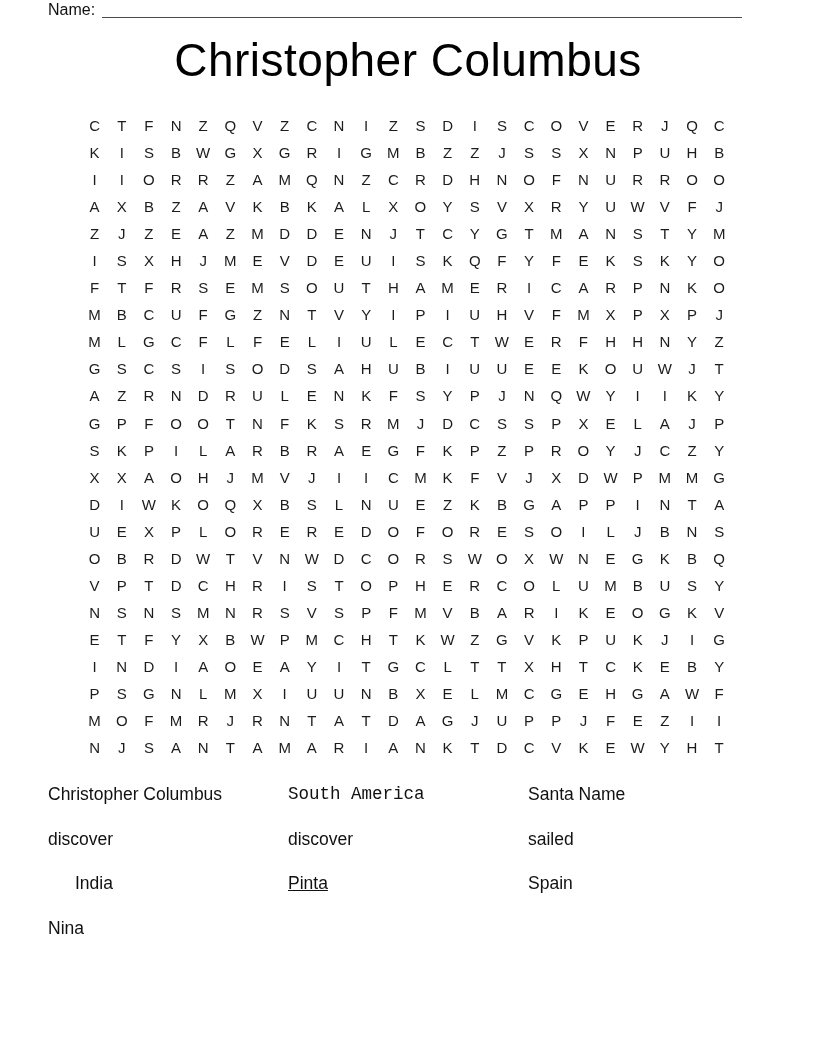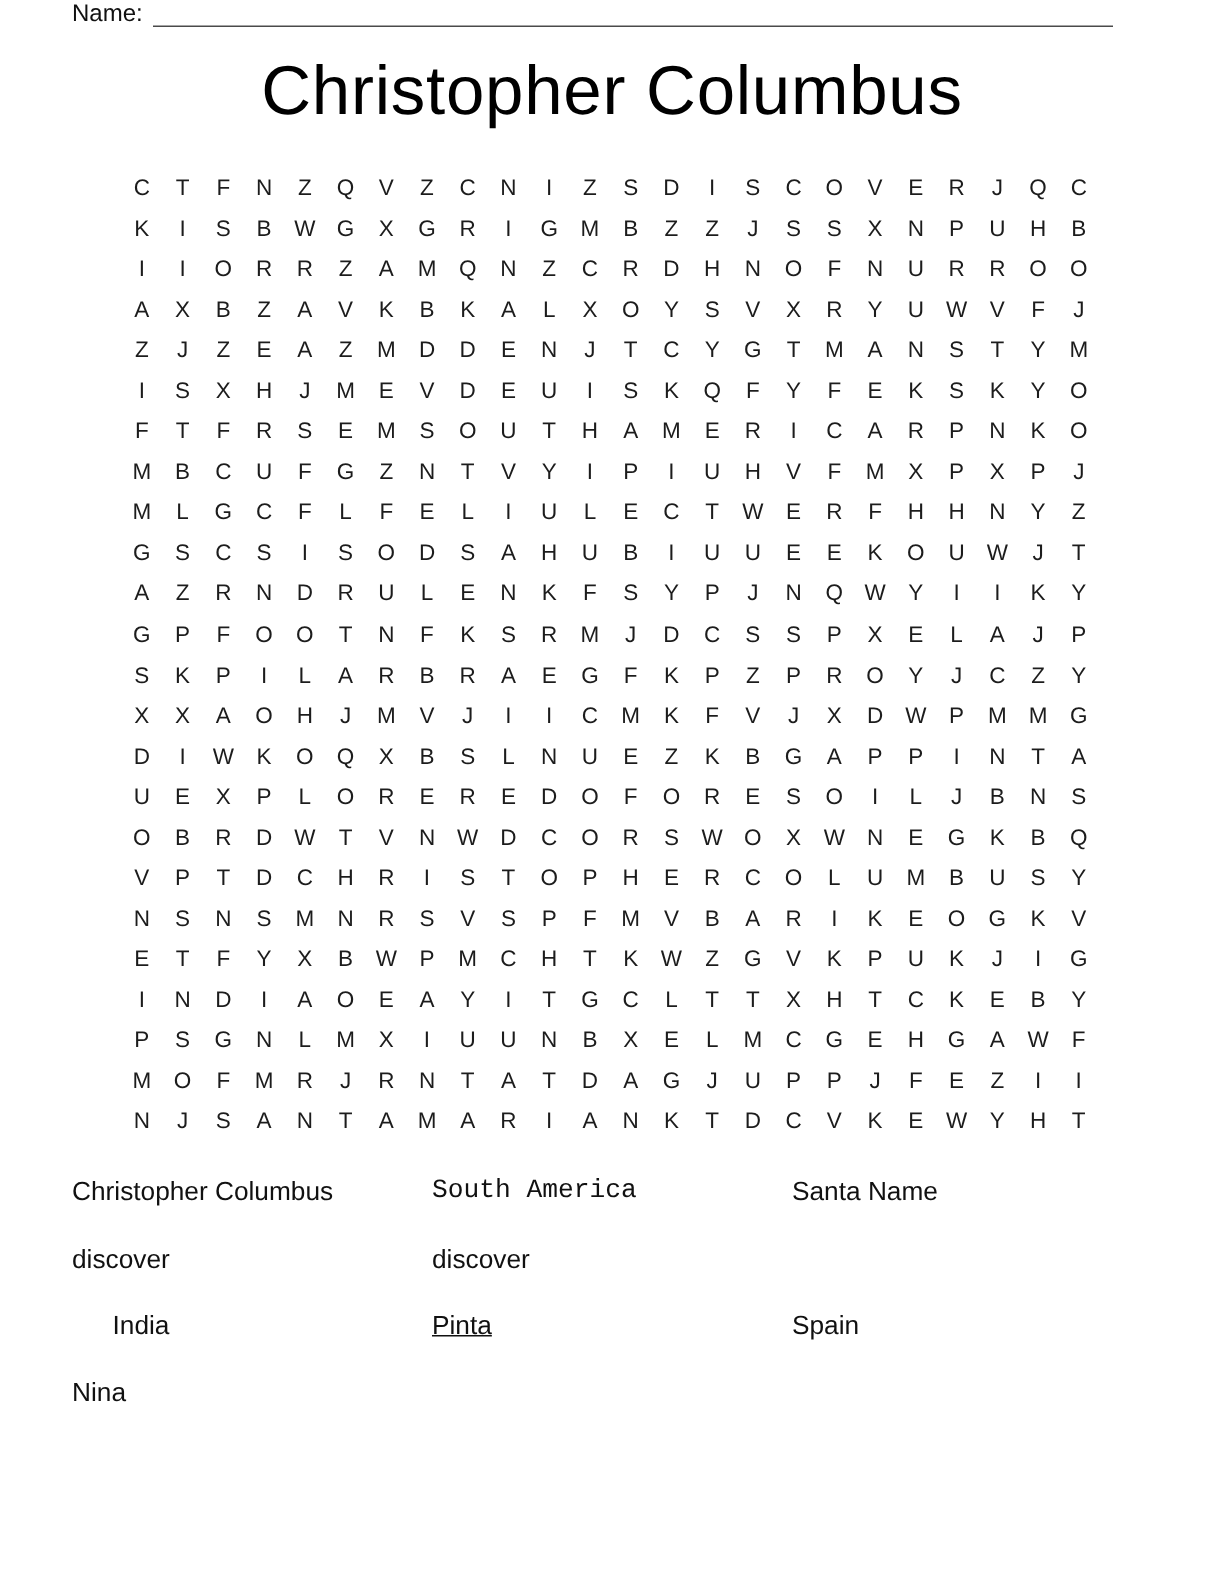--- a/index.html
+++ b/index.html
@@ -675,16 +675,17 @@
 
   <div class="words">
       <div class="word" style="grid-area: 1 / 1;">Christopher Columbus</div>
       <div class="word" style="grid-area: 2 / 1;">discover</div>
       <div class="word" style="grid-area: 3 / 1; margin-left: 27px;">India</div>
       <div class="word" style="grid-area: 4 / 1;">Nina</div>
       <div class="word" style="grid-area: 1 / 2; font-family: Liberation Mono, monospace;">South America</div>
       <div class="word" style="grid-area: 2 / 2;">discover</div>
       <div class="word" style="grid-area: 3 / 2; text-decoration: underline;">Pinta</div>
       <div class="word" style="grid-area: 1 / 3;">Santa Name</div>
+      <div class="word" style="grid-area: 2 / 3;">sailed</div>
       <div class="word" style="grid-area: 3 / 3;">Spain</div>
     </div>
 
 </div>
 
 </body></html>

